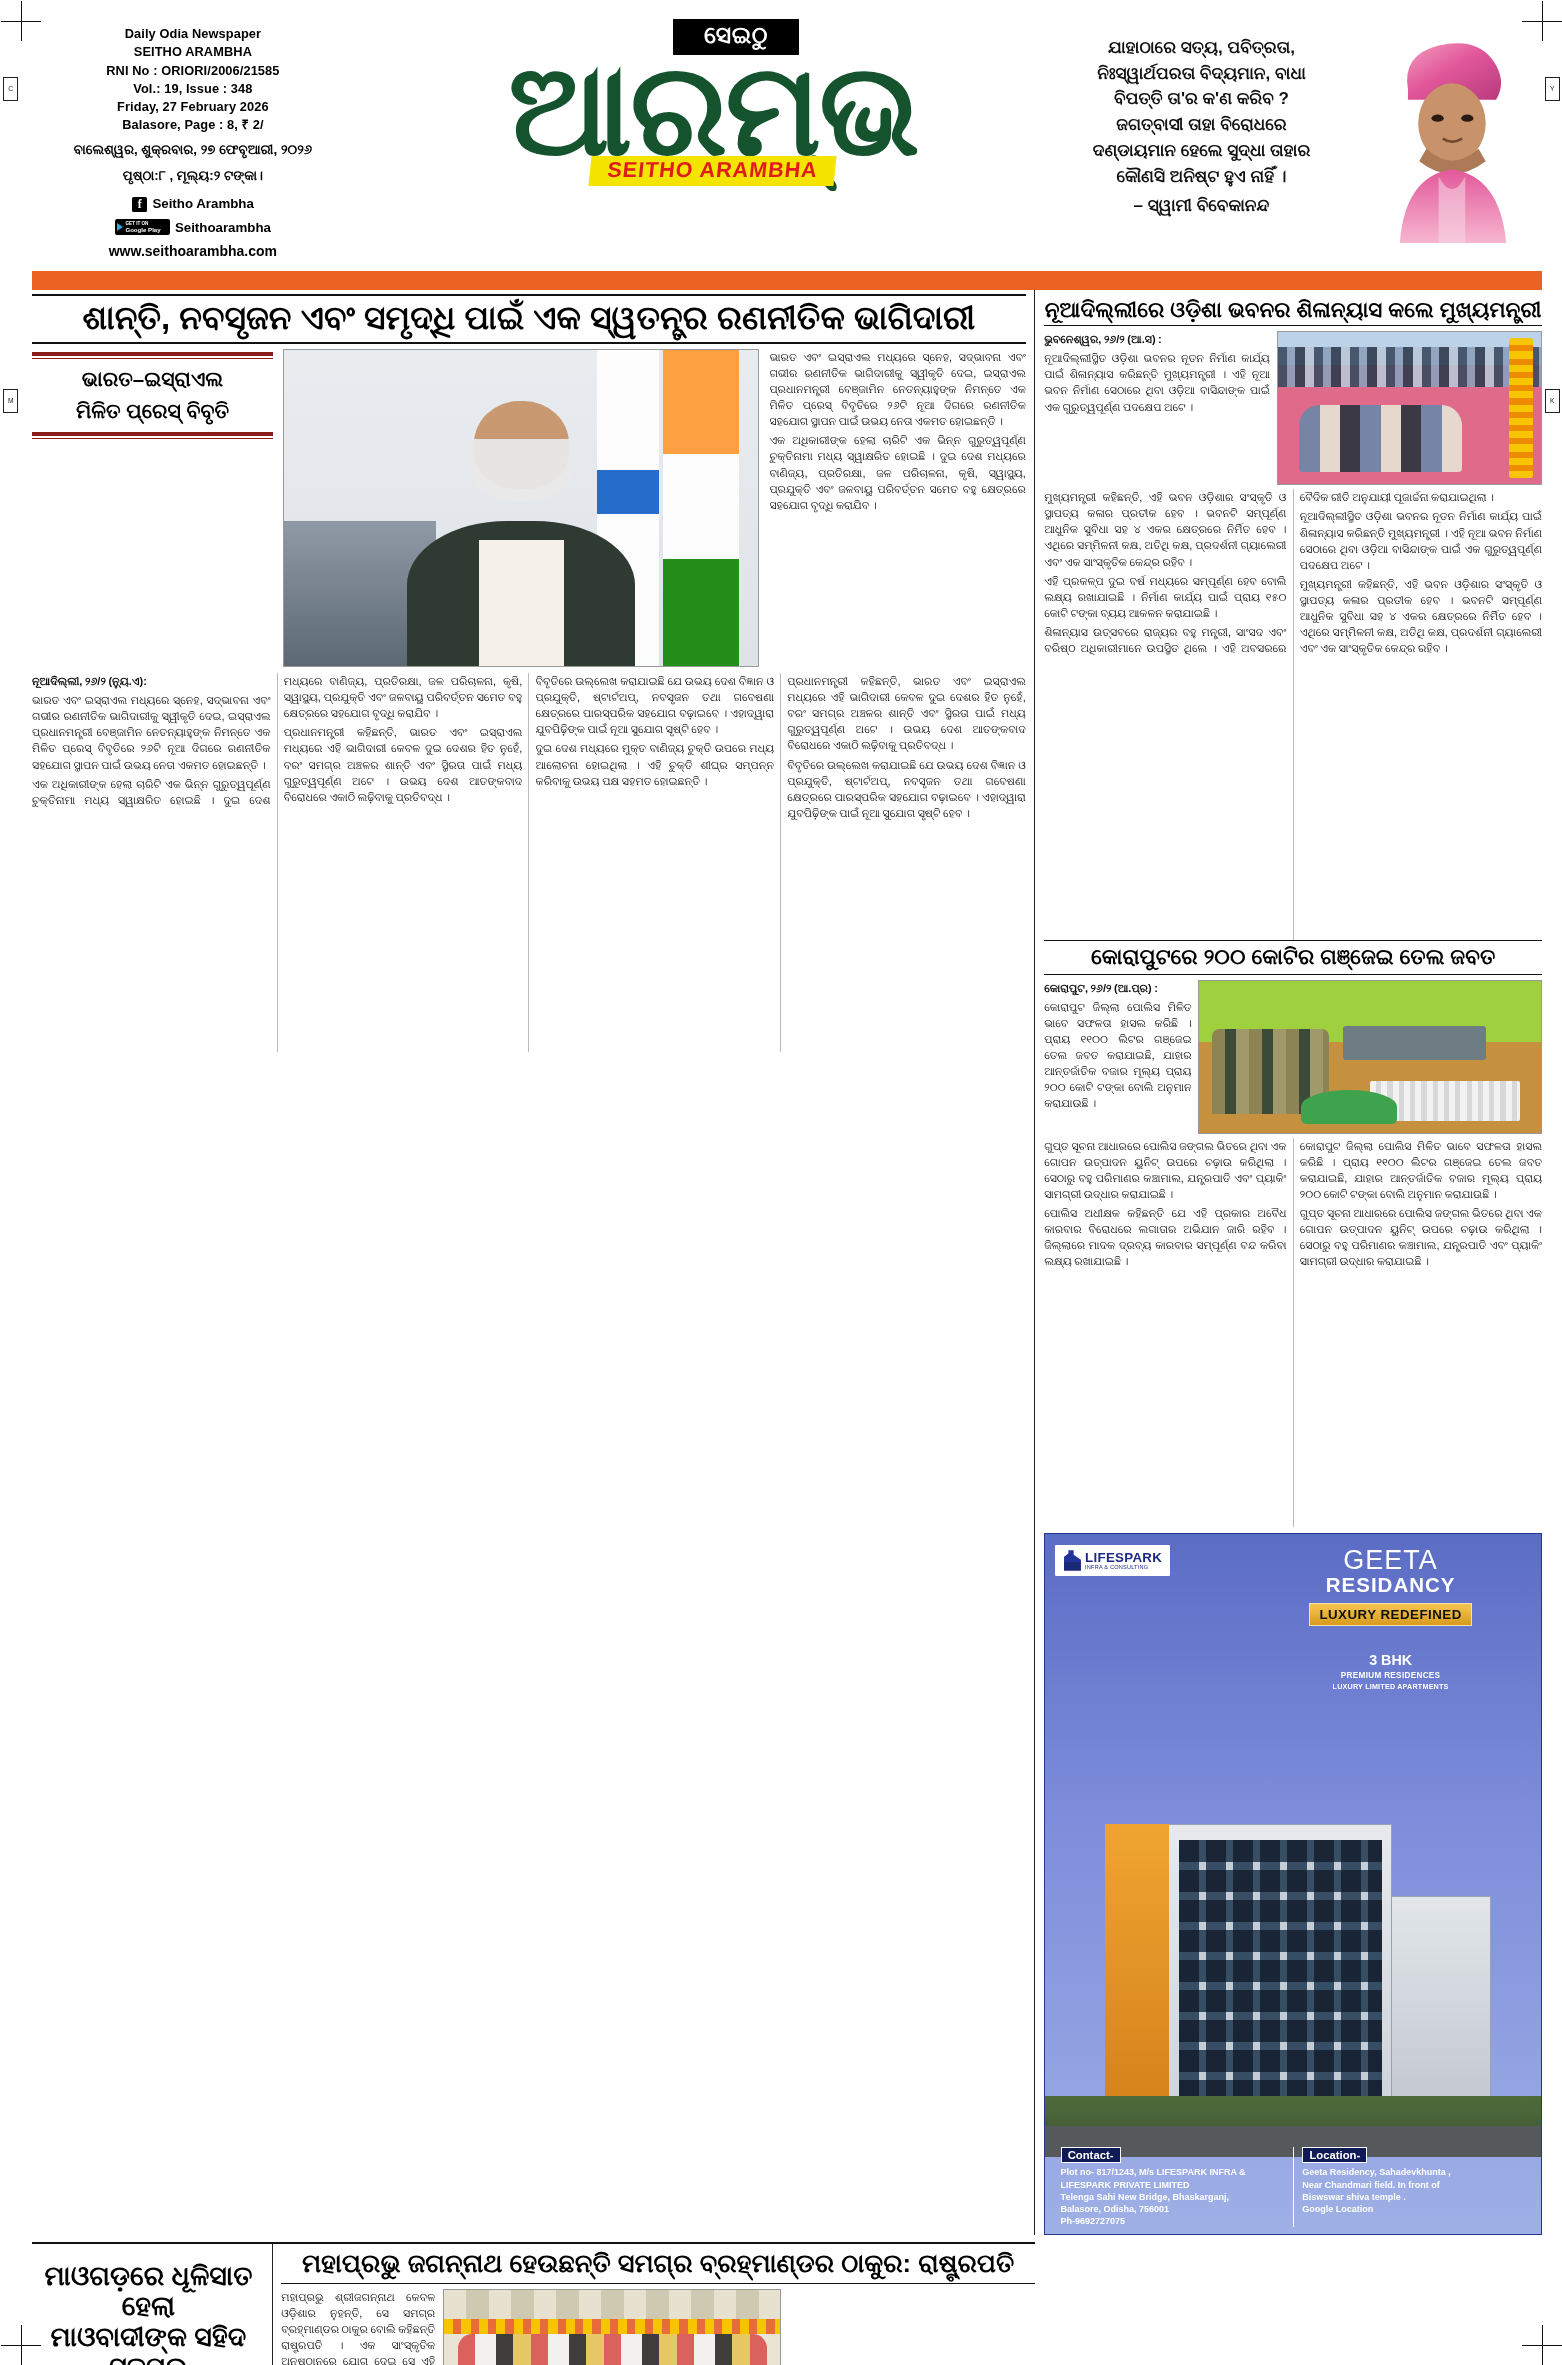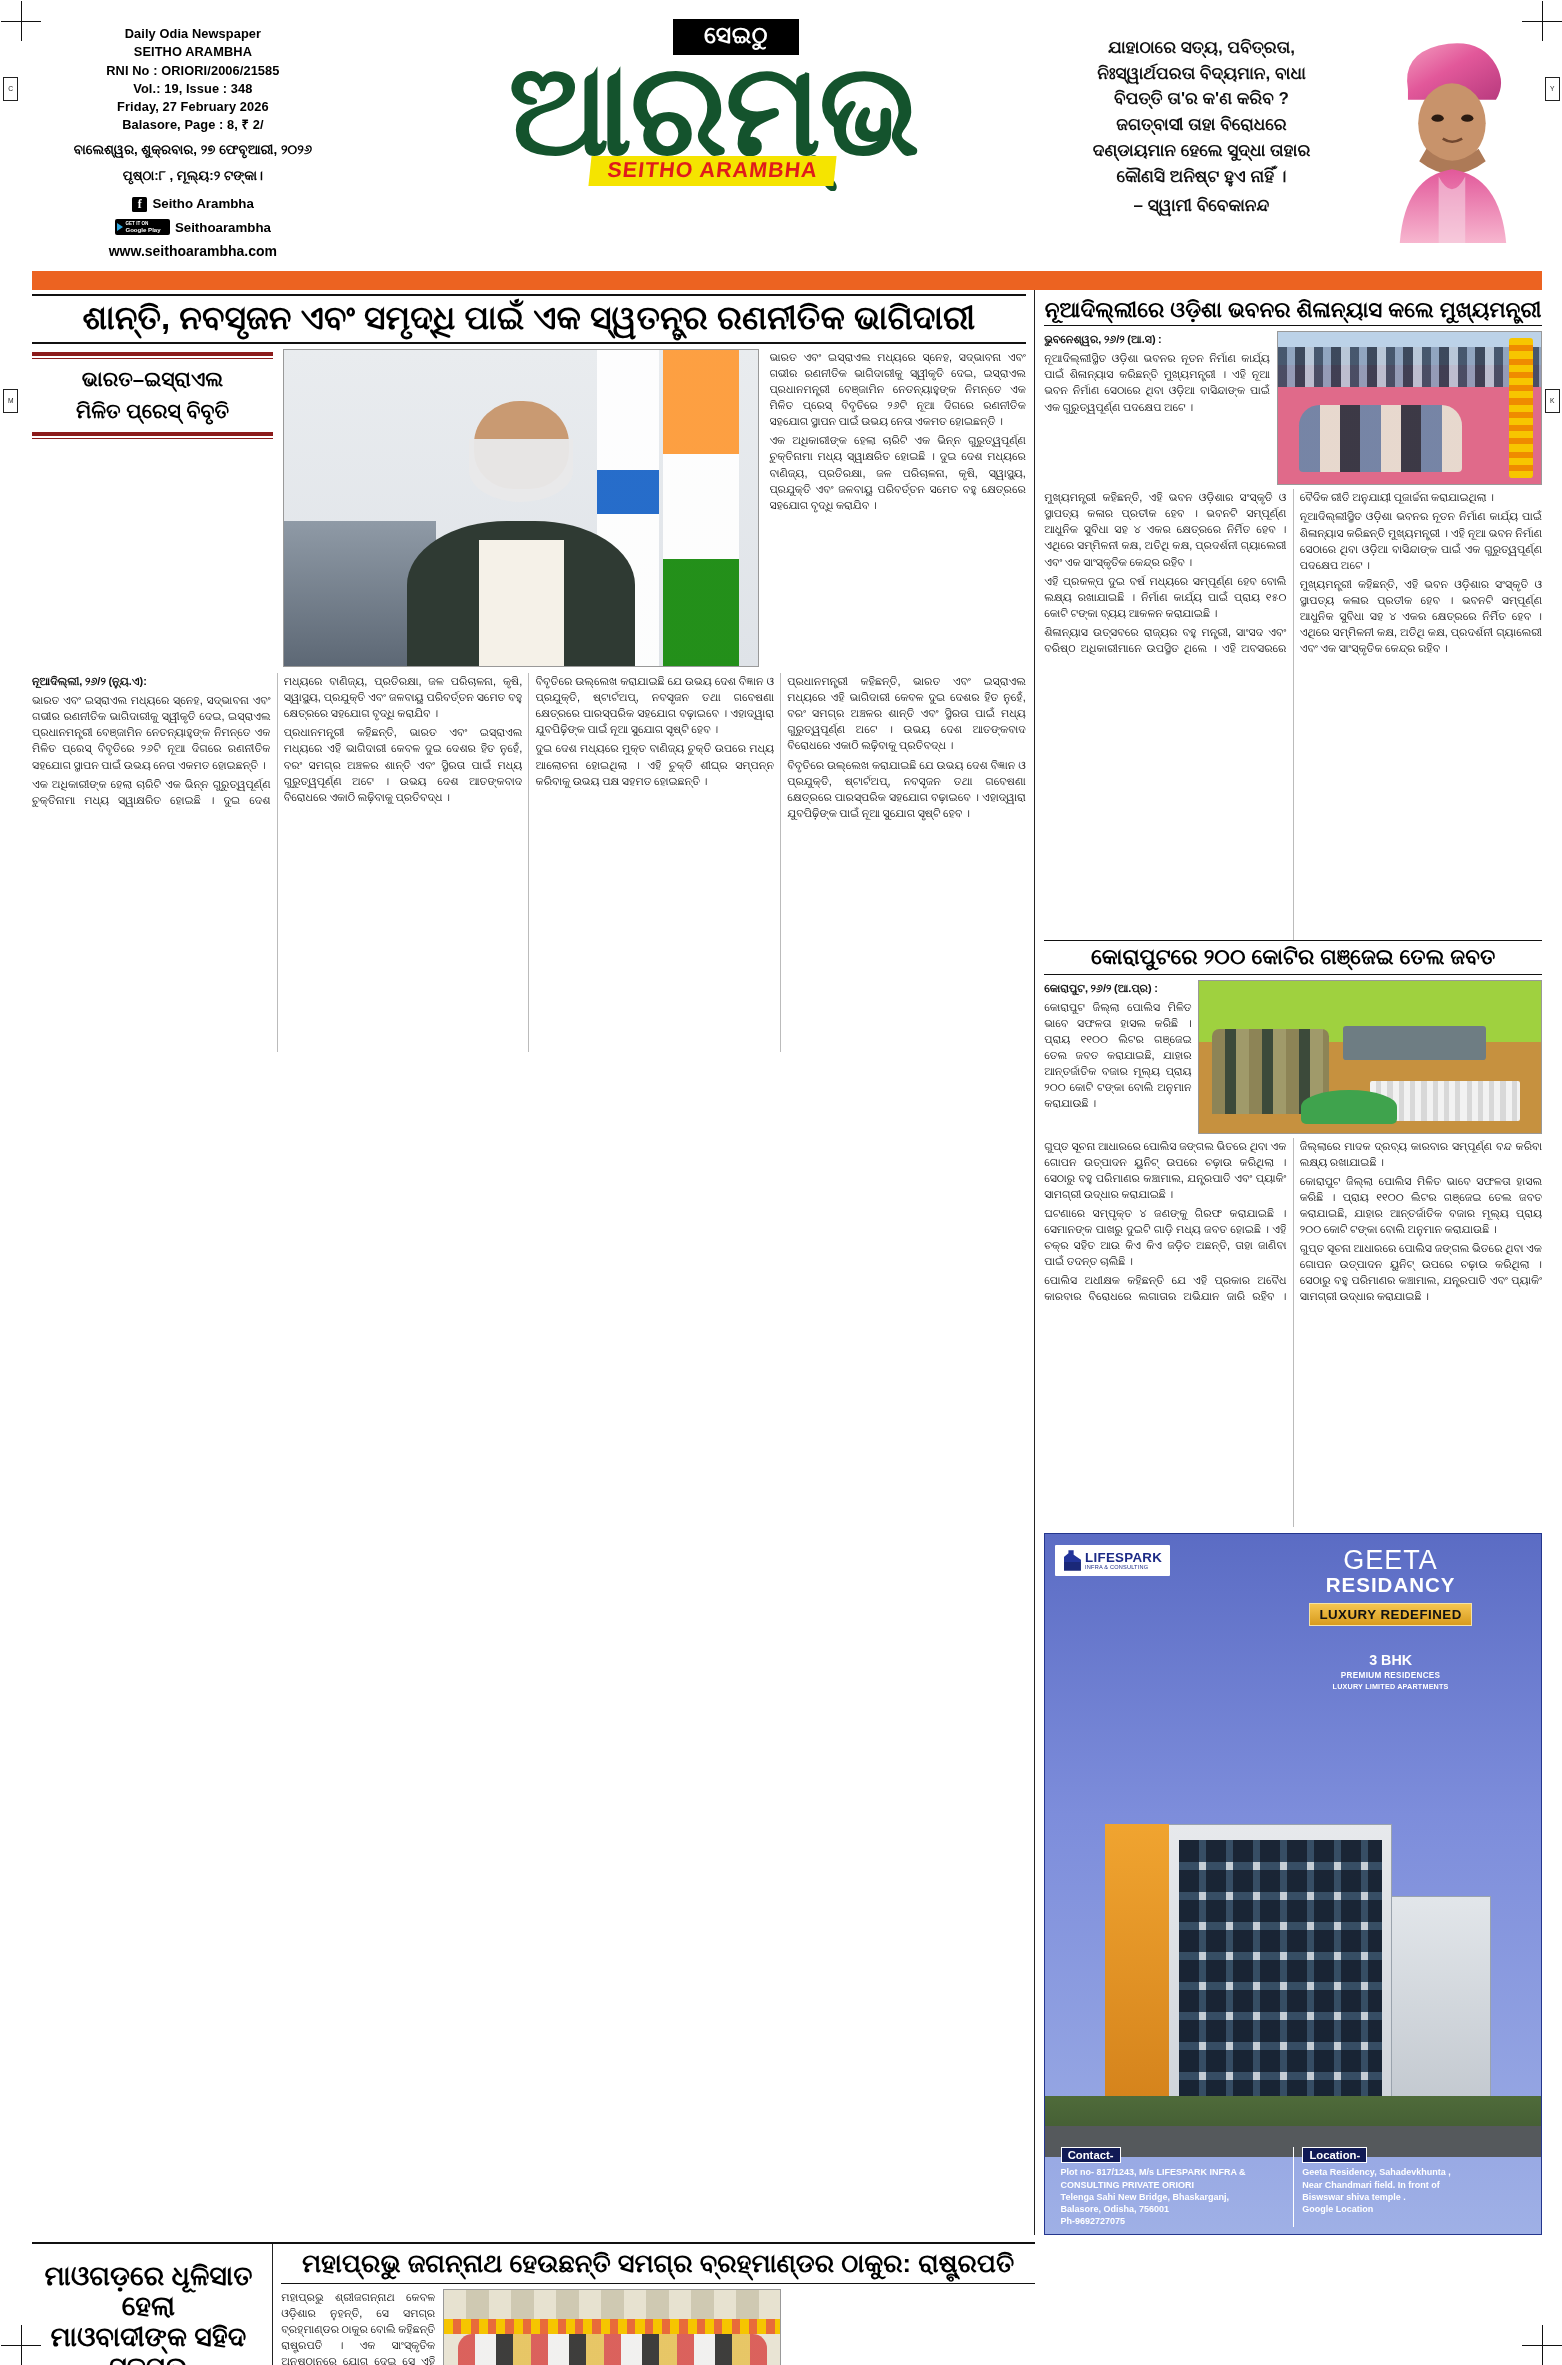--- a/index.html
+++ b/index.html
@@ -373,21 +373,20 @@
                 <div class="canvas"></div>
                 <div class="cops"></div>
                 <div class="cans"></div>
                 <div class="tarp"></div>
               </div>
           </div>
         </div>
 
         <div class="body-col odia cols2" style="margin-top:4.1px;height:389px;">
           <p>ଗୁପ୍ତ ସୂଚନା ଆଧାରରେ ପୋଲିସ ଜଙ୍ଗଲ ଭିତରେ ଥିବା ଏକ ଗୋପନ ଉତ୍ପାଦନ ୟୁନିଟ୍ ଉପରେ ଚଢ଼ାଉ କରିଥିଲା । ସେଠାରୁ ବହୁ ପରିମାଣର କଞ୍ଚାମାଲ, ଯନ୍ତ୍ରପାତି ଏବଂ ପ୍ୟାକିଂ ସାମଗ୍ରୀ ଉଦ୍ଧାର କରାଯାଇଛି ।</p>
-          <p>ଘଟଣାରେ ସମ୍ପୃକ୍ତ ୪ ଜଣଙ୍କୁ ଗିରଫ କରାଯାଇଛି । ସେମାନଙ୍କ ପାଖରୁ ଦୁଇଟି ଗାଡ଼ି ମଧ୍ୟ ଜବତ ହୋଇଛି । ଏହି ଚକ୍ର ସହିତ ଆଉ କିଏ କିଏ ଜଡ଼ିତ ଅଛନ୍ତି, ତାହା ଜାଣିବା ପାଇଁ ତଦନ୍ତ ଚାଲିଛି ।</p>
           <p>ପୋଲିସ ଅଧୀକ୍ଷକ କହିଛନ୍ତି ଯେ ଏହି ପ୍ରକାର ଅବୈଧ କାରବାର ବିରୋଧରେ ଲଗାତାର ଅଭିଯାନ ଜାରି ରହିବ । ଜିଲ୍ଲାରେ ମାଦକ ଦ୍ରବ୍ୟ କାରବାର ସମ୍ପୂର୍ଣ୍ଣ ବନ୍ଦ କରିବା ଲକ୍ଷ୍ୟ ରଖାଯାଇଛି ।</p>
           <p>କୋରାପୁଟ ଜିଲ୍ଲା ପୋଲିସ ମିଳିତ ଭାବେ ସଫଳତା ହାସଲ କରିଛି । ପ୍ରାୟ ୧୧୦୦ ଲିଟର ଗଞ୍ଜେଇ ତେଲ ଜବତ କରାଯାଇଛି, ଯାହାର ଆନ୍ତର୍ଜାତିକ ବଜାର ମୂଲ୍ୟ ପ୍ରାୟ ୨୦୦ କୋଟି ଟଙ୍କା ବୋଲି ଅନୁମାନ କରାଯାଉଛି ।</p>
           <p>ଗୁପ୍ତ ସୂଚନା ଆଧାରରେ ପୋଲିସ ଜଙ୍ଗଲ ଭିତରେ ଥିବା ଏକ ଗୋପନ ଉତ୍ପାଦନ ୟୁନିଟ୍ ଉପରେ ଚଢ଼ାଉ କରିଥିଲା । ସେଠାରୁ ବହୁ ପରିମାଣର କଞ୍ଚାମାଲ, ଯନ୍ତ୍ରପାତି ଏବଂ ପ୍ୟାକିଂ ସାମଗ୍ରୀ ଉଦ୍ଧାର କରାଯାଇଛି ।</p>
         </div>
 
         <div class="advert" style="height:702px;margin-top:6.1px;">
           <div class="ad-sky"></div>
 
           <div class="ad-logo">
             <span class="mark"></span>
@@ -413,21 +412,21 @@
             <div class="ad-b-win"></div>
             <div class="ad-ground"></div>
             <div class="ad-road"></div>
           </div>
 
           <div class="ad-contact">
             <div class="cell">
               <div class="ad-tag">Contact-</div>
               <div class="ad-lines">
                 <div>Plot no- 817/1243, M/s LIFESPARK INFRA &amp;</div>
-                <div>CONSULTING PRIVATE ORIORI</div>
+                <div>LIFESPARK PRIVATE LIMITED</div>
                 <div>Telenga Sahi New Bridge, Bhaskarganj,</div>
                 <div>Balasore, Odisha, 756001</div>
                 <div>Ph-9692727075</div>
               </div>
             </div>
             <div class="cell">
               <div class="ad-tag">Location-</div>
               <div class="ad-lines">
                 <div>Geeta Residency, Sahadevkhunta ,</div>
                 <div>Near Chandmari field. In front of</div>

